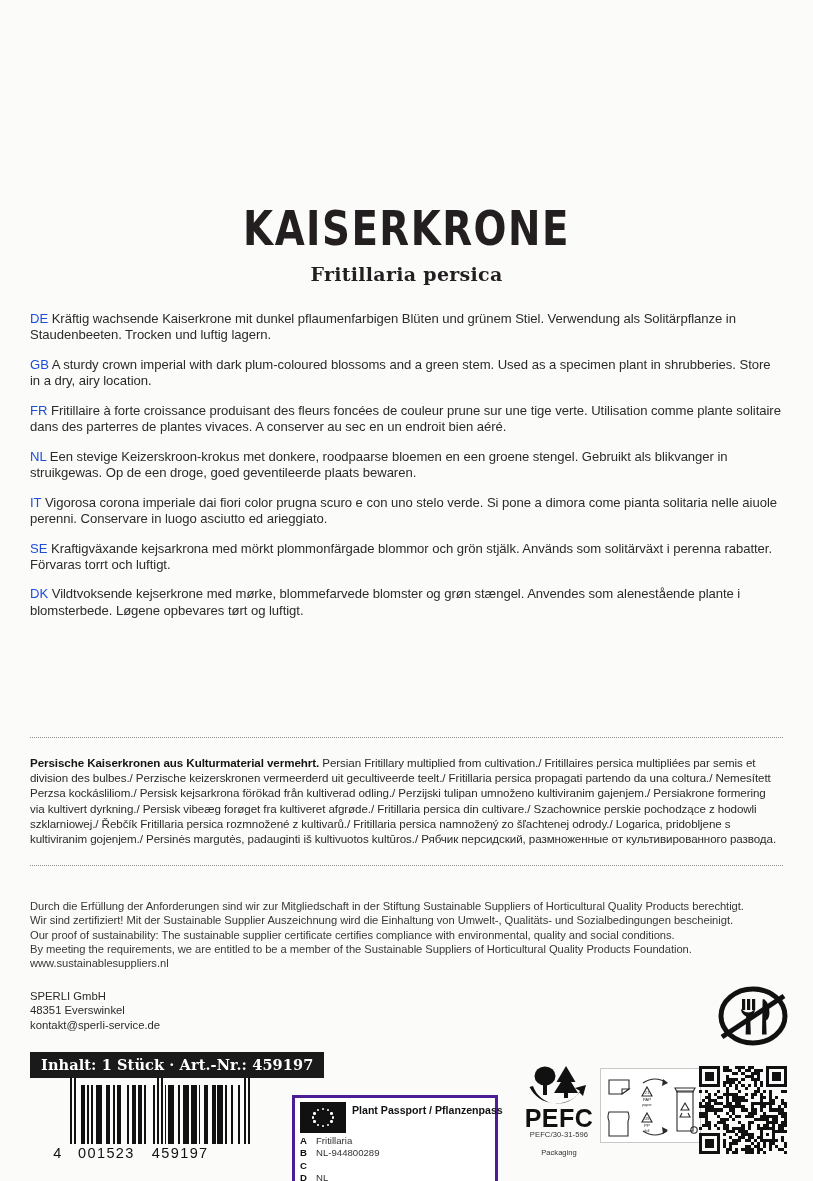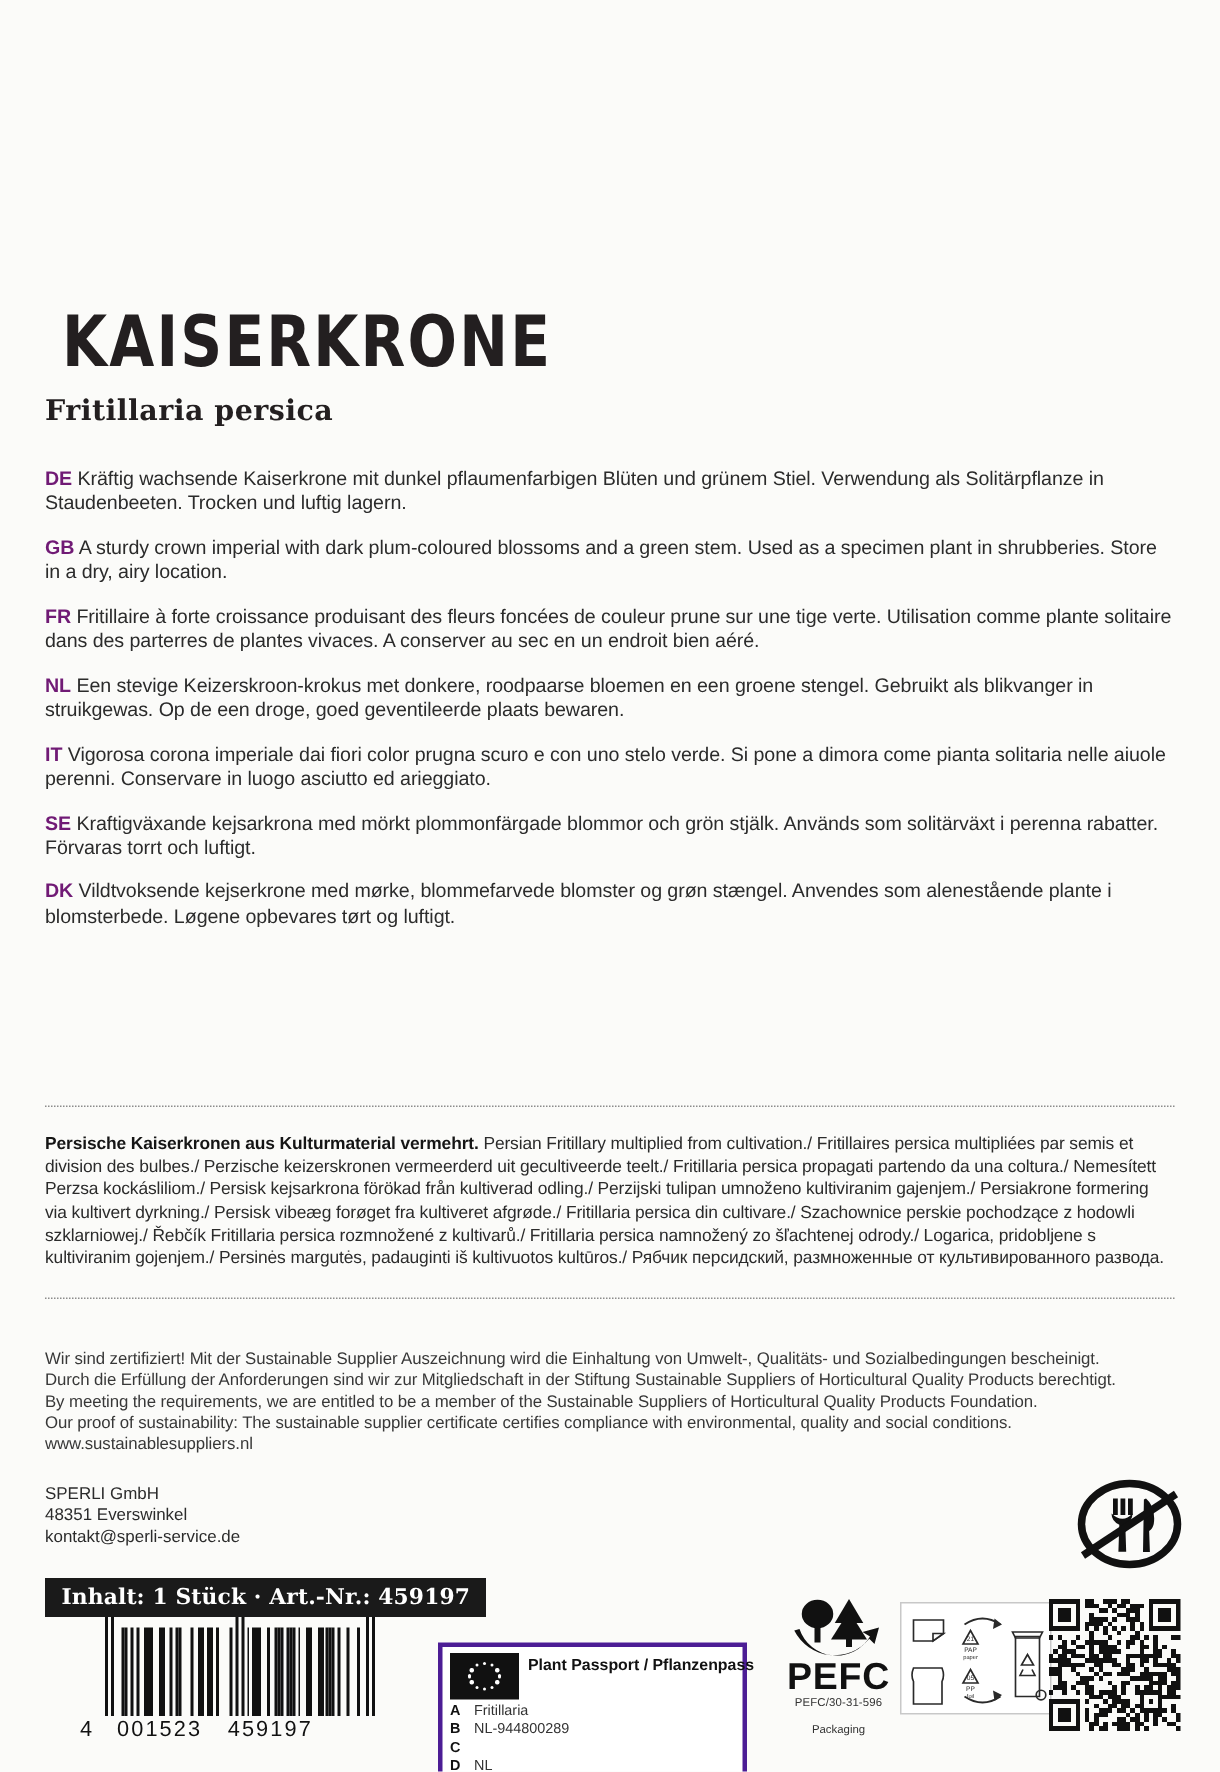--- a/index.html
+++ b/index.html
@@ -17,21 +17,21 @@
   .page {
     position: absolute;
     left: 0; top: 0;
     width: 813px;
     height: 1181px;
     padding: 0 30px;
   }
 
   
   .title-block {
-    text-align: left;
+    text-align: center;
     padding-top: 205px;
   }
   .product-title {
     font-family: "DejaVu Sans", sans-serif;
     font-size: 40px;
     font-weight: 700;
     letter-spacing: 1.5px;
     line-height: 1;
     margin: 0;
     color: #231f20;
@@ -53,22 +53,22 @@
   }
   .lang-row {
     font-size: 13.1px;
     line-height: 16.4px;
     margin-bottom: 11px;
     color: #2b2b2b;
     text-align: left;
     letter-spacing: -0.05px;
   }
   .lang-code {
-    font-weight: 700;
-    color: #701a75;
+    font-weight: 400;
+    color: #1d4ed8;
   }
 
   
   .dotted-rule {
     height: 1px;
     border-top: 1px dotted #8c8c8c;
     margin: 0;
   }
   .rule-top { margin-top: 118px; }
   .rule-bottom { margin-top: 19px; }
@@ -323,24 +323,24 @@
   
   <p class="propagation">
     <b>Persische Kaiserkronen aus Kulturmaterial vermehrt.</b><span> Persian Fritillary multiplied from cultivation./ Fritillaires persica multipliées par semis et division des bulbes./ Perzische keizerskronen vermeerderd uit gecultiveerde teelt./ Fritillaria persica propagati partendo da una coltura./ Nemesített Perzsa kockásliliom./ Persisk kejsarkrona förökad från kultiverad odling./ Perzijski tulipan umnoženo kultiviranim gajenjem./ Persiakrone formering via kultivert dyrkning./ Persisk vibeæg forøget fra kultiveret afgrøde./ Fritillaria persica din cultivare./ Szachownice perskie pochodzące z hodowli szklarniowej./ Řebčík Fritillaria persica rozmnožené z kultivarů./ Fritillaria persica namnožený zo šľachtenej odrody./ Logarica, pridobljene s kultiviranim gojenjem./ Persinės margutės, padauginti iš kultivuotos kultūros./ Рябчик персидский, размноженные от культивированного развода.</span>
   </p>
 
   
   <div class="dotted-rule rule-bottom"></div>
 
   
   <div class="sustain">
+    <div>Durch die Erfüllung der Anforderungen sind wir zur Mitgliedschaft in der Stiftung Sustainable Suppliers of Horticultural Quality Products berechtigt.</div>
     <div>Wir sind zertifiziert! Mit der Sustainable Supplier Auszeichnung wird die Einhaltung von Umwelt-, Qualitäts- und Sozialbedingungen bescheinigt.</div>
-    <div>Durch die Erfüllung der Anforderungen sind wir zur Mitgliedschaft in der Stiftung Sustainable Suppliers of Horticultural Quality Products berechtigt.</div>
+    <div>Our proof of sustainability: The sustainable supplier certificate certifies compliance with environmental, quality and social conditions.</div>
     <div>By meeting the requirements, we are entitled to be a member of the Sustainable Suppliers of Horticultural Quality Products Foundation.</div>
-    <div>Our proof of sustainability: The sustainable supplier certificate certifies compliance with environmental, quality and social conditions.</div>
     <div>www.sustainablesuppliers.nl</div>
   </div>
 
   
   <div class="address">
     <div>SPERLI GmbH</div>
     <div>48351 Everswinkel</div>
     <div>kontakt@sperli-service.de</div>
   </div>
 

